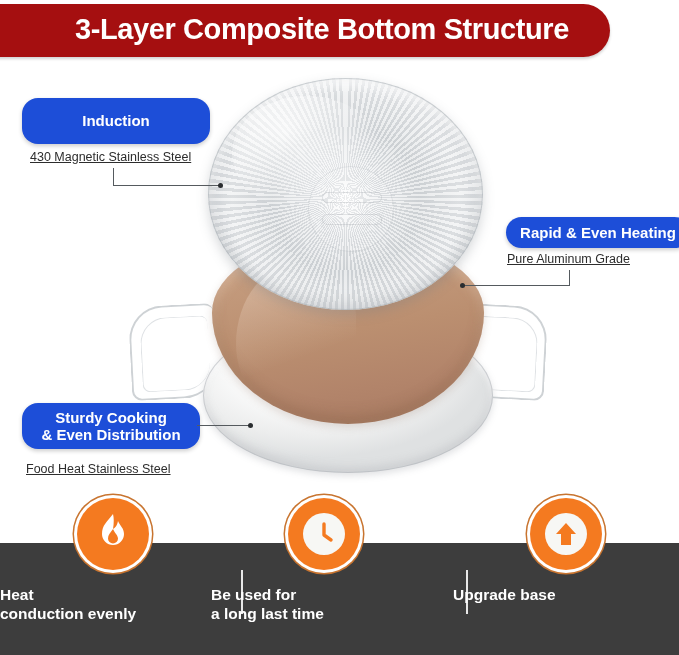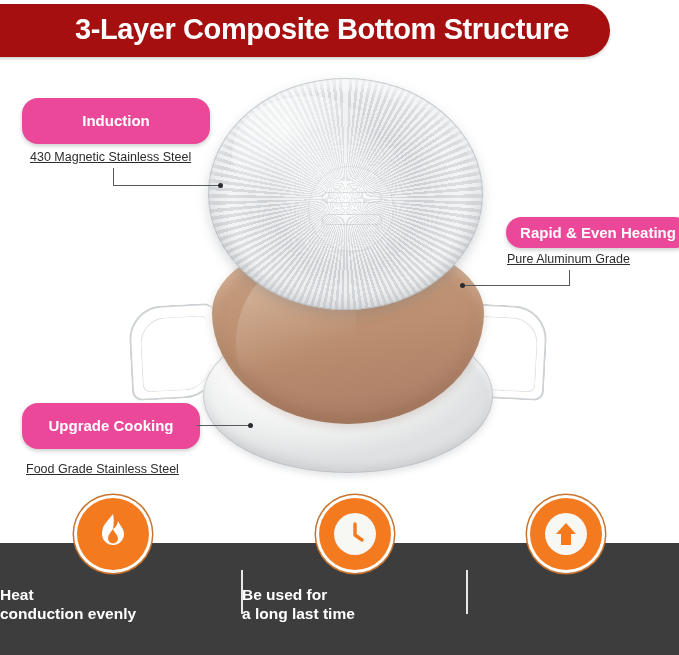--- a/index.html
+++ b/index.html
@@ -209,21 +209,21 @@
     height: 9px;
     border: 1px solid rgba(150,156,162,0.45);
     border-radius: 5px;
   }
   .steel-stamp .stamp-bar.b1 { top: 25px; }
   .steel-stamp .stamp-bar.b2 { top: 47px; }
 
   
   .pill {
     position: absolute;
-    background: #ec4899;
+    background: #1d4ed8;
     border-radius: 16px;
     color: #ffffff;
     font-weight: bold;
     text-align: center;
     line-height: 1.16;
     box-shadow: 0 2px 4px rgba(0,0,0,0.20);
     display: flex;
     align-items: center;
     justify-content: center;
     box-sizing: border-box;
@@ -316,21 +316,21 @@
     background: #e8e8e8;
   }
   #divider-1 { left: 241px; }
   #divider-2 { left: 466px; }
 
   .feature {
     position: absolute;
     width: 226px;
   }
   #feature-0 { left: 0px;   top: 498px; }
-  #feature-1 { left: 242px; top: 498px; }
+  #feature-1 { left: 211px; top: 498px; }
   #feature-2 { left: 453px; top: 498px; }
 
   .feature-icon {
     position: relative;
     width: 72px;
     height: 72px;
     margin: 0 auto;
     border-radius: 50%;
     background: #f47a20;
     box-shadow: 0 0 0 3px #ffffff, 0 0 0 4.5px #c8742f;
@@ -398,24 +398,25 @@
   <div class="pill" id="pill-heating">
     <span>Rapid &amp; Even Heating</span>
   </div>
   <div class="caption" id="caption-heating">Pure Aluminum Grade</div>
   <div class="leader v" id="leader-heat-v"></div>
   <div class="leader h" id="leader-heat-h"></div>
   <div class="dot" id="dot-heat"></div>
 
   <div class="pill" id="pill-healthy">
     <span>
-      <span>Upgrade Cooking</span><br>
+      <span>Sturdy Cooking</span><br>
+      <span>&amp; Even Distribution</span>
     </span>
   </div>
-  <div class="caption" id="caption-healthy">Food Grade Stainless Steel</div>
+  <div class="caption" id="caption-healthy">Food Heat Stainless Steel</div>
   <div class="leader h" id="leader-heal-h"></div>
   <div class="dot" id="dot-heal"></div>
 
   <div class="footer-band"></div>
   <div class="divider" id="divider-1"></div>
   <div class="divider" id="divider-2"></div>
 
   <div class="feature" id="feature-0">
     <div class="feature-icon">
       <span>
@@ -442,15 +443,16 @@
   </div>
 
   <div class="feature" id="feature-2">
     <div class="feature-icon">
       <span class="fi-inner-circle">
         <svg width="26" height="28" viewBox="0 0 26 28" aria-hidden="true">
           <path d="M13 3 L23 14 L18 14 L18 25 L8 25 L8 14 L3 14 Z" fill="#f47a20"></path>
         </svg>
       </span>
     </div>
+    <div class="feature-label">Upgrade base</div>
   </div>
 
 </div>
 
 </body></html>

